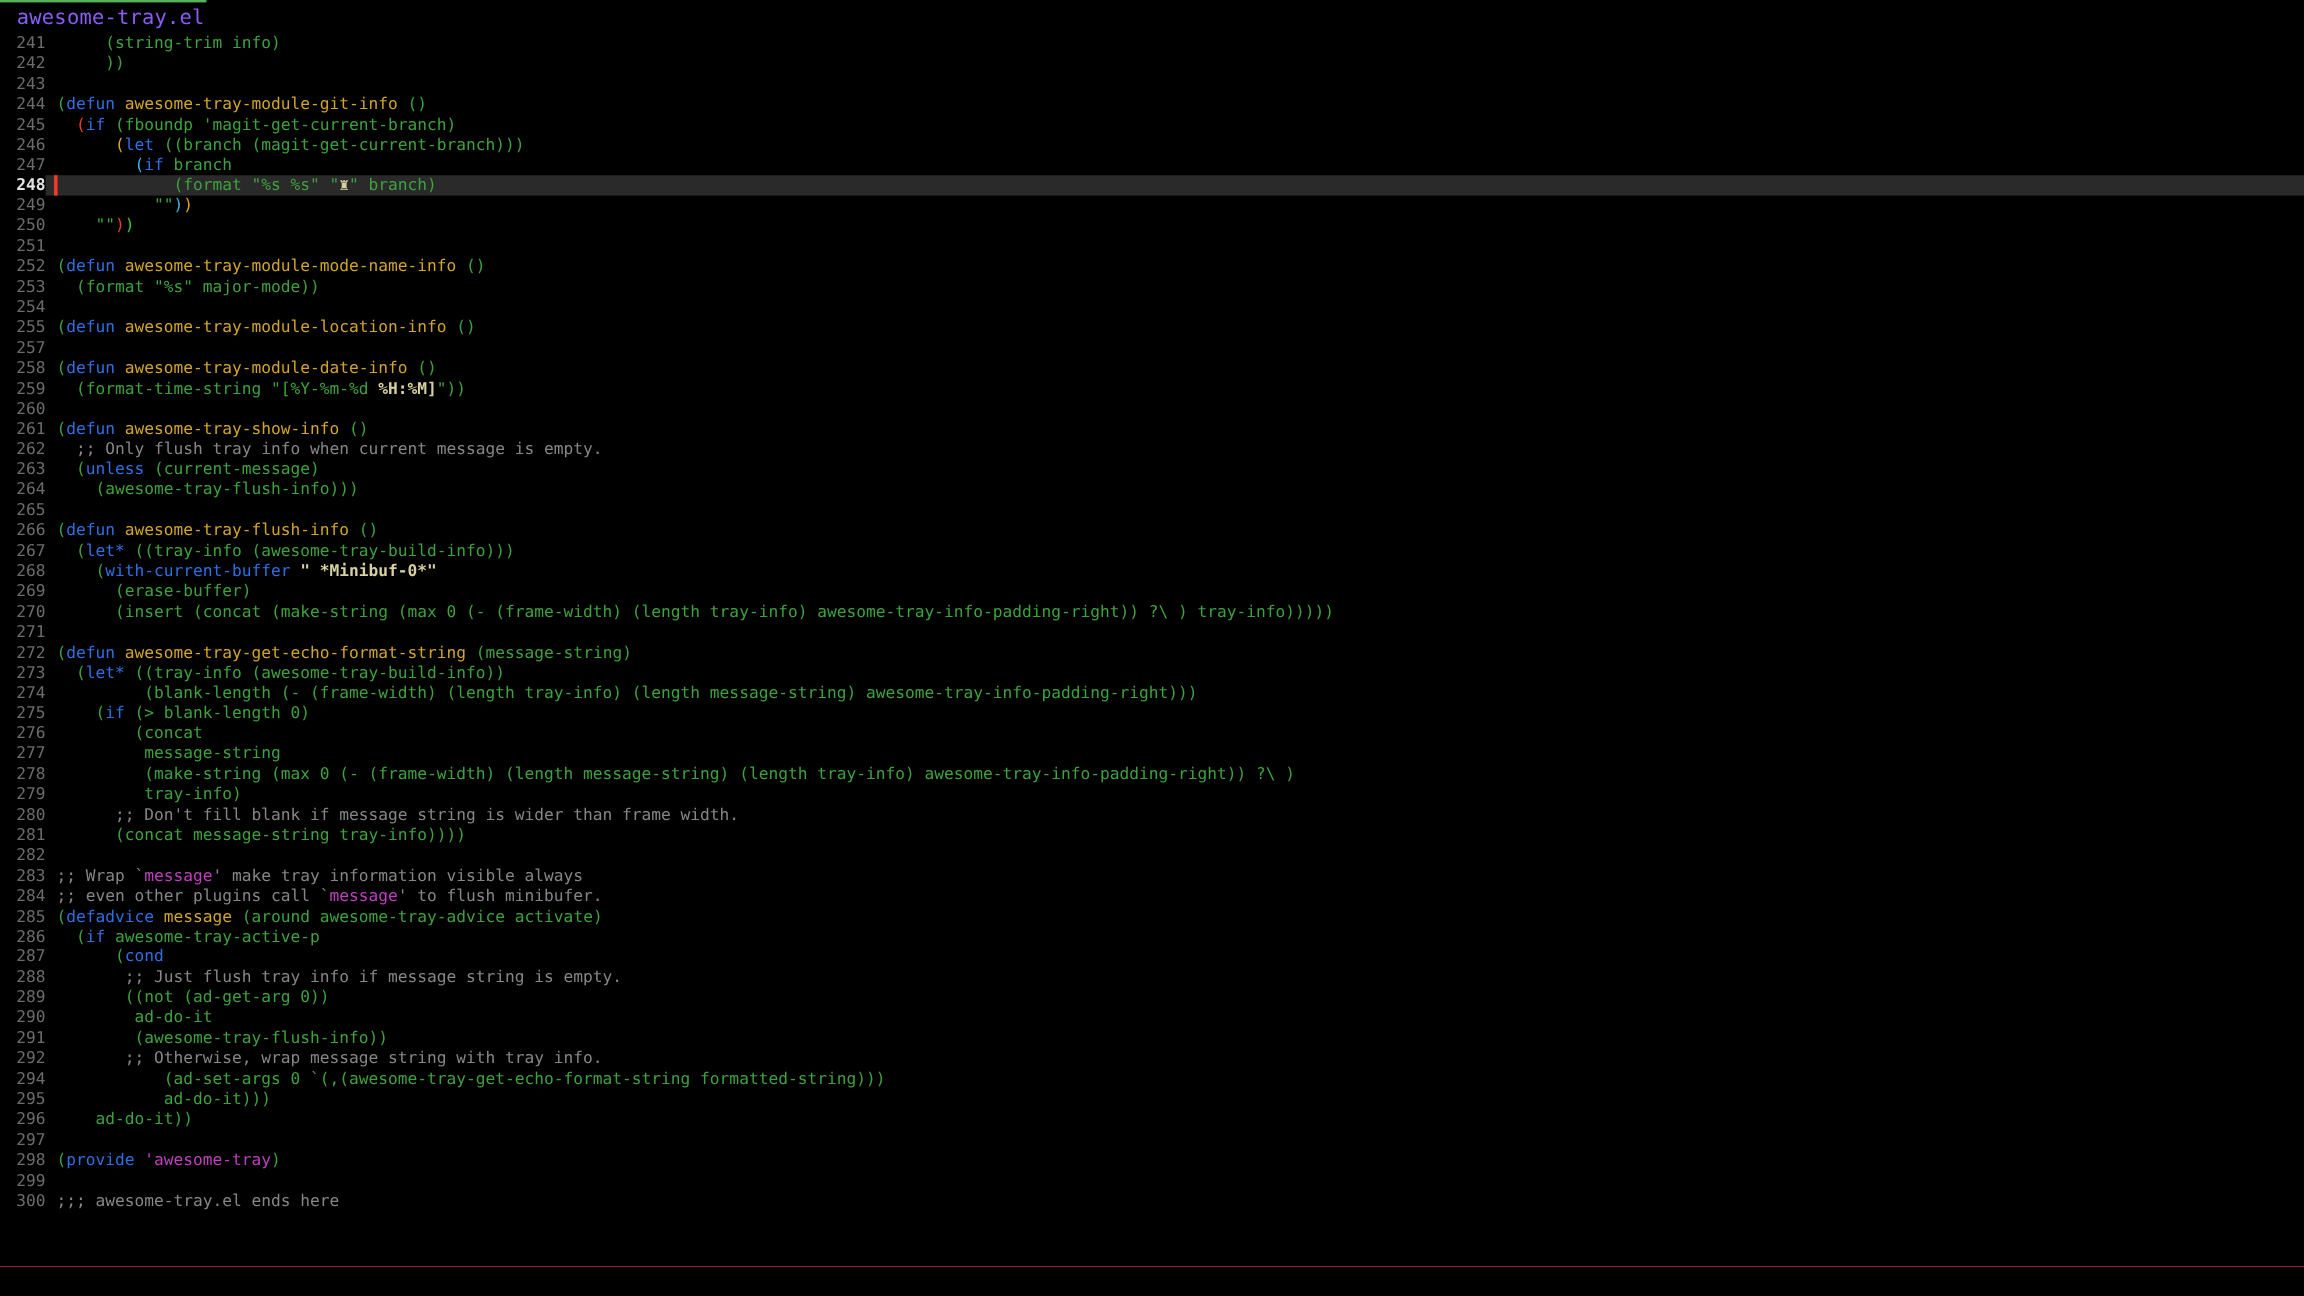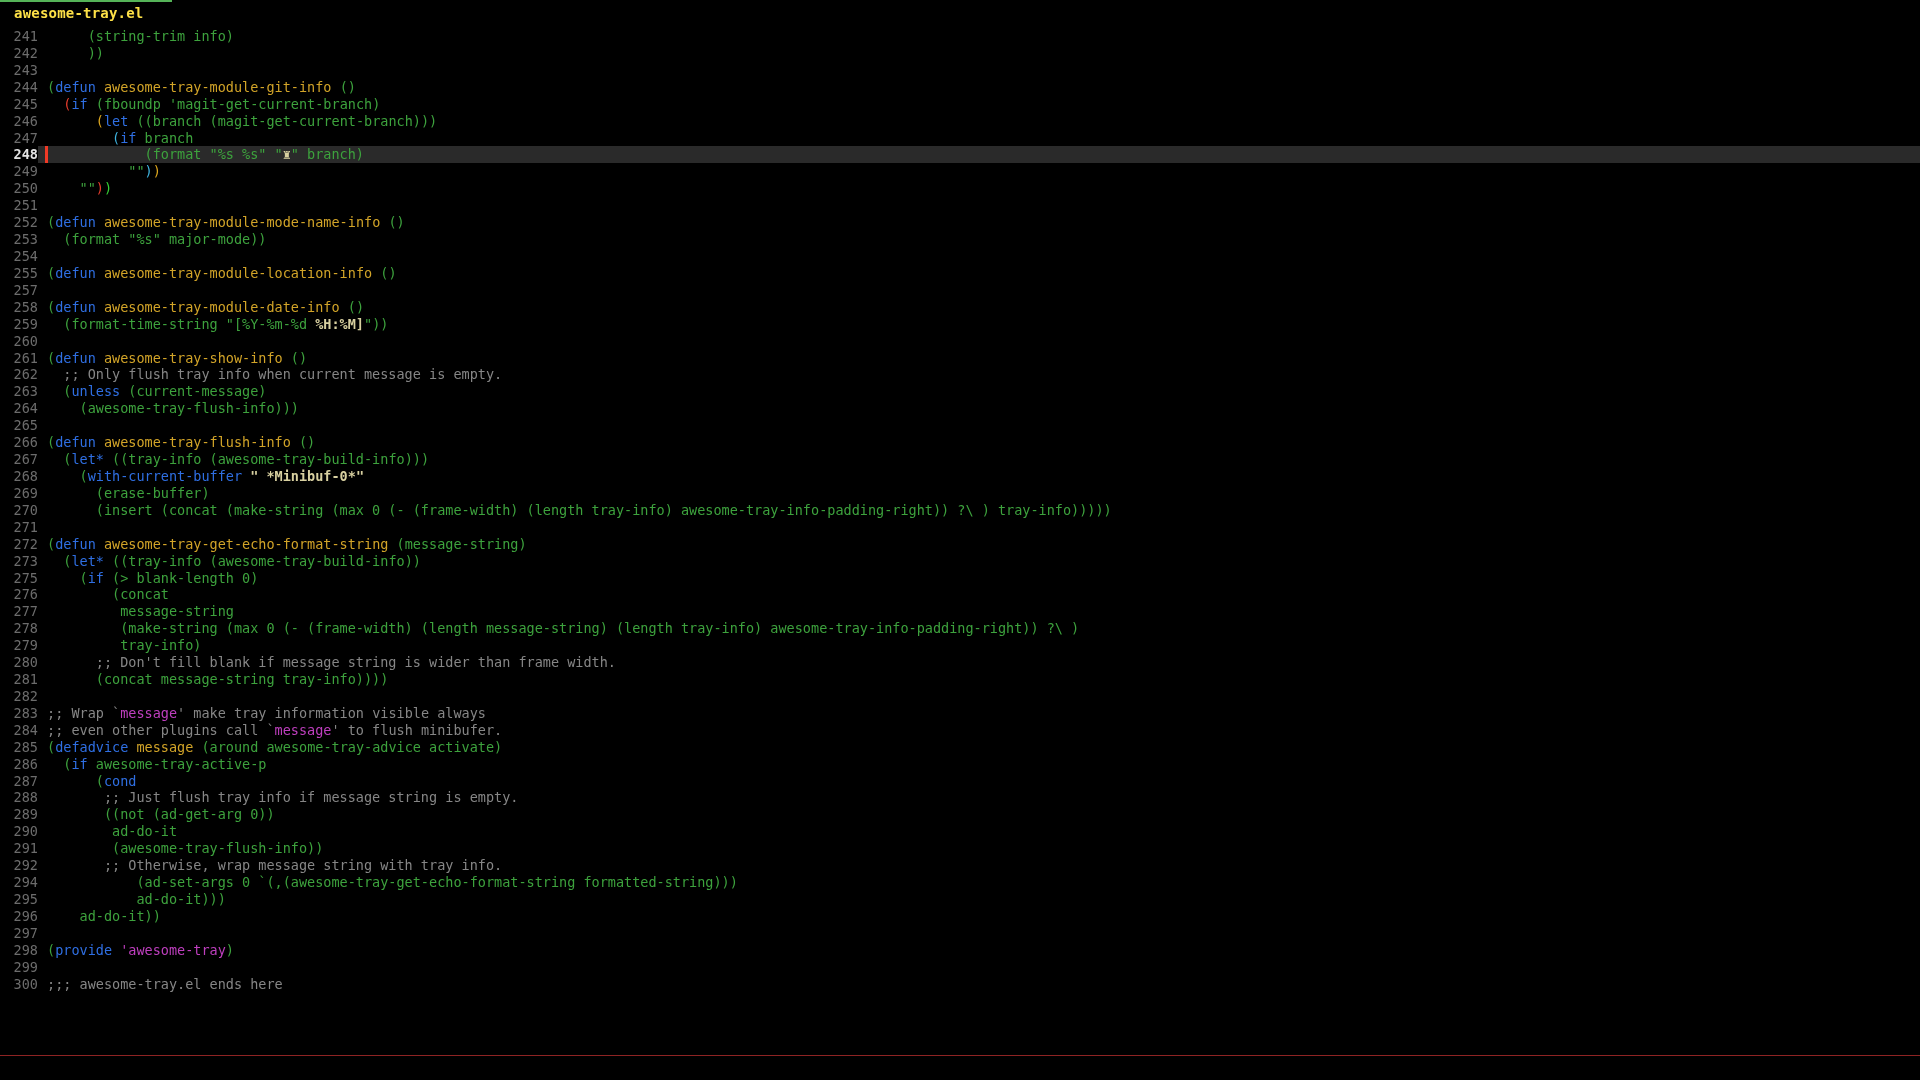--- a/index.html
+++ b/index.html
@@ -2,22 +2,22 @@
 <html><head>
 <meta charset="utf-8">
 <style>
   html,body{margin:0;padding:0;background:#000;}
   body{width:1920px;height:1080px;overflow:hidden;position:relative;
        font-family:"DejaVu Sans Mono",monospace;}
   
   .hdr{position:absolute;top:0;left:0;height:28px;width:100%;}
   .hdr-tabline{position:absolute;top:0;left:0;width:172px;height:0;
                border-top:2px solid #55b358;}
-  .hdr-title{position:absolute;top:5px;left:14px;color:#fde047;
-             font-size:14px;font-weight:bold;letter-spacing:.2px;white-space:pre;}
+  .hdr-title{position:absolute;top:5px;left:14px;color:#8b5cf6;
+             font-size:17px;font-weight:normal;letter-spacing:.2px;white-space:pre;}
   
   .code{position:absolute;top:28px;left:0;right:0;font-size:13.5px;line-height:16.93px;}
   .ln{display:flex;height:16.93px;white-space:pre;position:relative;}
   .num{width:38px;flex:0 0 38px;text-align:right;color:#6c6c6c;}
   .body{flex:1 1 auto;padding-left:9px;}
   .ln.hl .body{background:#2a2a2a;}
   .ln.hl .num{color:#e3e3e3;font-weight:bold;}
   .cursor{position:absolute;left:45px;top:0;width:3px;height:16.93px;background:#ef3a26;}
   
   .sg-g{color:#3da23d;}          
@@ -74,20 +74,21 @@
     <div class="ln"><span class="num">264</span><span class="body"><span class="sg-g">    (awesome-tray-flush-info)))</span></span></div>
     <div class="ln"><span class="num">265</span><span class="body"></span></div>
     <div class="ln"><span class="num">266</span><span class="body"><span class="sg-g">(</span><span class="sg-b">defun</span><span class="sg-g"> </span><span class="sg-y">awesome-tray-flush-info</span><span class="sg-g"> ()</span></span></div>
     <div class="ln"><span class="num">267</span><span class="body"><span class="sg-g">  (</span><span class="sg-b">let*</span><span class="sg-g"> ((tray-info (awesome-tray-build-info)))</span></span></div>
     <div class="ln"><span class="num">268</span><span class="body"><span class="sg-g">    (</span><span class="sg-b">with-current-buffer</span><span class="sg-g"> </span><span class="sg-k">" *Minibuf-0*"</span></span></div>
     <div class="ln"><span class="num">269</span><span class="body"><span class="sg-g">      (erase-buffer)</span></span></div>
     <div class="ln"><span class="num">270</span><span class="body"><span class="sg-g">      (insert (concat (make-string (max 0 (- (frame-width) (length tray-info) awesome-tray-info-padding-right)) ?\ ) tray-info)))))</span></span></div>
     <div class="ln"><span class="num">271</span><span class="body"></span></div>
     <div class="ln"><span class="num">272</span><span class="body"><span class="sg-g">(</span><span class="sg-b">defun</span><span class="sg-g"> </span><span class="sg-y">awesome-tray-get-echo-format-string</span><span class="sg-g"> (message-string)</span></span></div>
     <div class="ln"><span class="num">273</span><span class="body"><span class="sg-g">  (</span><span class="sg-b">let*</span><span class="sg-g"> ((tray-info (awesome-tray-build-info))</span></span></div>
+    <div class="ln"><span class="num">274</span><span class="body"><span class="sg-g">         (blank-length (- (frame-width) (length tray-info) (length message-string) awesome-tray-info-padding-right)))</span></span></div>
     <div class="ln"><span class="num">275</span><span class="body"><span class="sg-g">    (</span><span class="sg-b">if</span><span class="sg-g"> (&gt; blank-length 0)</span></span></div>
     <div class="ln"><span class="num">276</span><span class="body"><span class="sg-g">        (concat</span></span></div>
     <div class="ln"><span class="num">277</span><span class="body"><span class="sg-g">         message-string</span></span></div>
     <div class="ln"><span class="num">278</span><span class="body"><span class="sg-g">         (make-string (max 0 (- (frame-width) (length message-string) (length tray-info) awesome-tray-info-padding-right)) ?\ )</span></span></div>
     <div class="ln"><span class="num">279</span><span class="body"><span class="sg-g">         tray-info)</span></span></div>
     <div class="ln"><span class="num">280</span><span class="body"><span class="sg-c">      ;; Don't fill blank if message string is wider than frame width.</span></span></div>
     <div class="ln"><span class="num">281</span><span class="body"><span class="sg-g">      (concat message-string tray-info))))</span></span></div>
     <div class="ln"><span class="num">282</span><span class="body"></span></div>
     <div class="ln"><span class="num">283</span><span class="body"><span class="sg-c">;; Wrap `</span><span class="sg-m">message</span><span class="sg-c">' make tray information visible always</span></span></div>
     <div class="ln"><span class="num">284</span><span class="body"><span class="sg-c">;; even other plugins call `</span><span class="sg-m">message</span><span class="sg-c">' to flush minibufer.</span></span></div>

